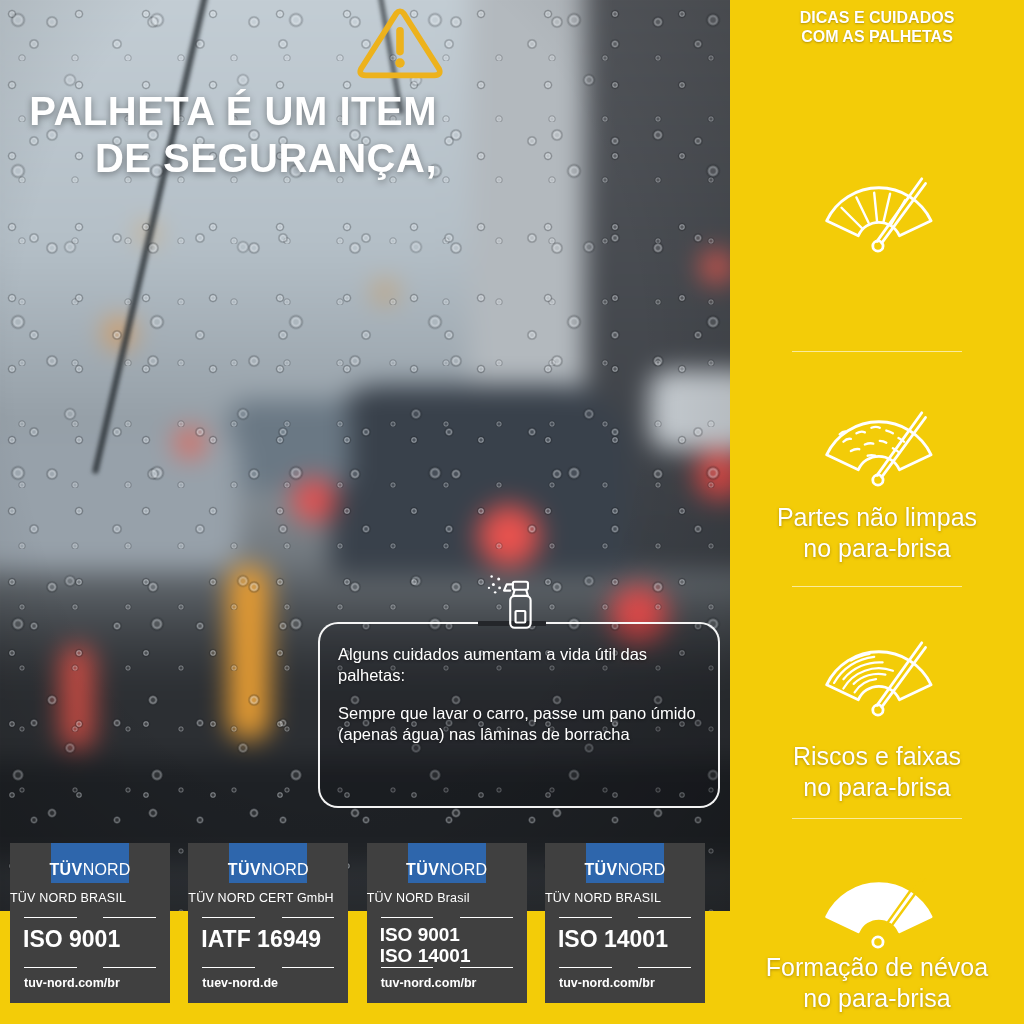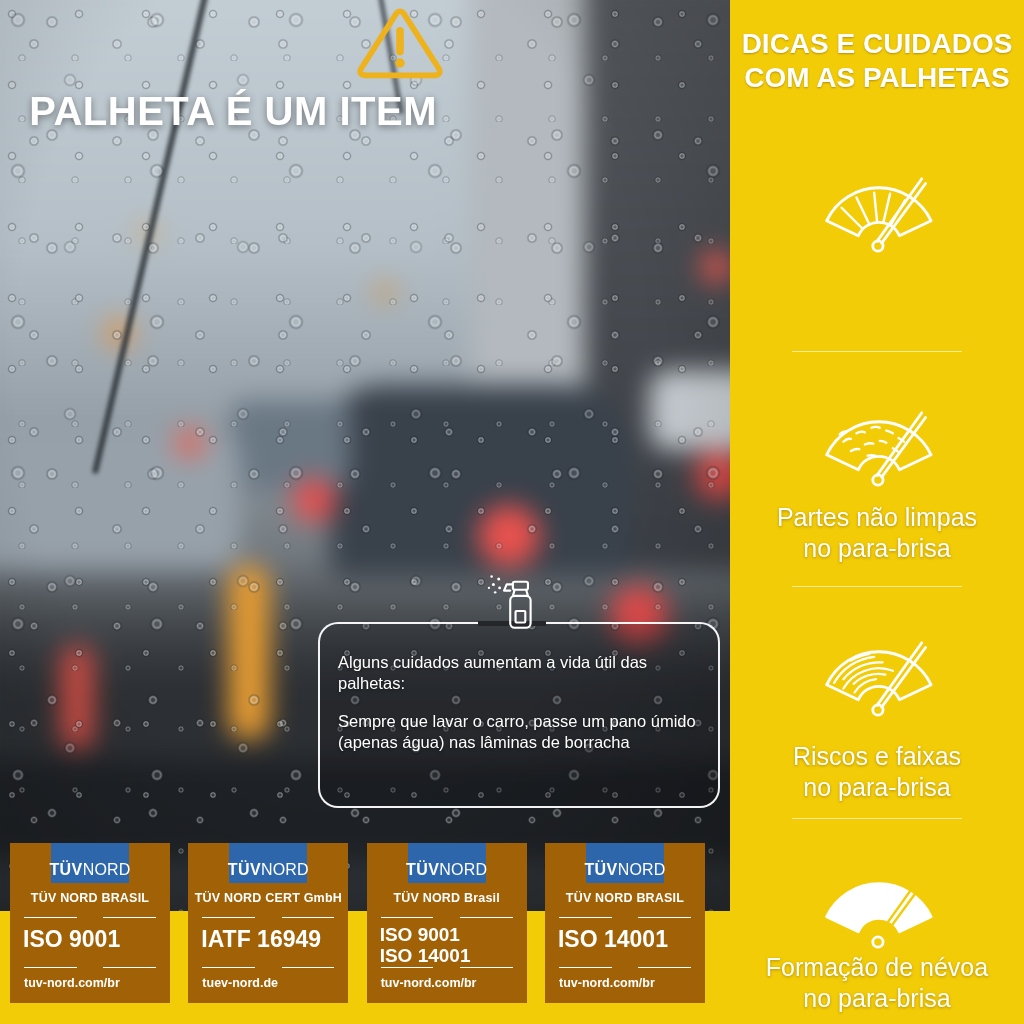--- a/index.html
+++ b/index.html
@@ -36,47 +36,47 @@
     font-weight:bold;font-size:40px;line-height:1.18;letter-spacing:.5px;
     text-shadow:0 2px 7px rgba(0,0,0,.4);}
   .band{position:absolute;left:7px;top:185px;width:433px;height:52px;background:#eeb92b;
     color:#151515;font-weight:bold;font-size:42px;letter-spacing:.5px;display:flex;
     align-items:center;justify-content:center;box-shadow:0 3px 7px rgba(0,0,0,.35);}
 
   
   .tips{position:absolute;left:318px;top:622px;width:402px;height:186px;border:2px solid rgba(255,255,255,.95);
     border-radius:20px;background:rgba(10,12,15,.18);color:#fff;box-sizing:border-box;
     padding:16px 18px 0 18px;font-size:16.5px;line-height:1.28;text-shadow:0 1px 3px rgba(0,0,0,.5);}
-  .tips p{margin:12px 0 17px 0;}
+  .tips p{margin:4px 0 17px 0;}
   .gapcover{position:absolute;left:158px;top:-3px;width:68px;height:5px;background:#24262a;}
   .spray{position:absolute;left:164px;top:-52px;width:56px;height:62px;}
 
   
   .sidebar{position:absolute;left:730px;top:0;width:294px;height:1024px;color:#fff;text-align:center;}
-  .sb-title{position:absolute;top:8px;width:100%;font-size:28px;font-weight:bold;line-height:1.2;
-    white-space:pre-line;text-shadow:0 1px 2px rgba(130,100,0,.55);margin-top:19px;}
+  .sb-title{position:absolute;top:8px;width:100%;font-size:16px;font-weight:bold;line-height:1.2;
+    white-space:pre-line;text-shadow:0 1px 2px rgba(130,100,0,.55);}
   .sb-sub{position:absolute;top:63px;width:100%;font-size:14.5px;line-height:1.3;white-space:pre-line;
     text-shadow:0 1px 2px rgba(130,100,0,.5);}
   .sb-icon{position:absolute;left:50%;transform:translateX(-50%);width:180px;height:112px;}
   .sb-label{position:absolute;width:100%;font-size:25px;line-height:1.25;white-space:pre-line;
     text-shadow:0 1px 3px rgba(130,100,0,.6);}
   .sb-div{position:absolute;left:62px;width:170px;border-top:1.5px solid rgba(255,255,255,.6);}
   .i1{top:148px}.l1{top:266px}.d1{top:351px}
   .i2{top:382px}.l2{top:502px}.d2{top:586px}
   .i3{top:612px}.l3{top:741px}.d3{top:818px}
   .i4{top:844px}.l4{top:952px}
 
   
   .badges{position:absolute;left:10px;top:843px;width:695px;display:flex;justify-content:space-between;}
-  .badge{position:relative;width:160px;height:160px;background:#a16207;color:#fff;}
+  .badge{position:relative;width:160px;height:160px;background:#404040;color:#fff;}
   .badge-tab{position:absolute;top:0;left:50%;transform:translateX(-50%);width:78px;height:40px;
     background:#2e66ac;display:flex;align-items:flex-end;justify-content:center;padding-bottom:4px;box-sizing:border-box;}
   .badge-logo{font-size:16px;letter-spacing:.2px;white-space:nowrap;}
   .badge-logo b{letter-spacing:.4px;}
-  .badge-org{position:absolute;top:48px;width:100%;text-align:center;font-size:12.5px;font-weight:bold;letter-spacing:.2px;}
+  .badge-org{position:absolute;top:48px;width:100%;text-align:left;font-size:12.5px;font-weight:normal;letter-spacing:.2px;}
   .badge-rule{position:absolute;left:14px;right:14px;display:flex;justify-content:space-between;}
   .badge-rule span{width:40%;border-top:1.5px solid #fff;}
   .r1{top:74px}.r2{top:124px}
   .badge-cert{position:absolute;left:13px;top:84px;font-size:23px;font-weight:bold;line-height:1.1;white-space:pre-line;}
   .cert-small{font-size:19px;top:82px;}
   .badge-url{position:absolute;left:14px;top:133px;font-size:12.5px;font-weight:bold;}
 
   svg{display:block;}
 </style>
 </head>
@@ -115,20 +115,21 @@
     <div class="warning">
       <svg viewBox="0 0 100 80" width="96" height="76">
         <path d="M46 8 Q50 3 54 8 L91 66 Q94 73 86 73 L14 73 Q6 73 9 66 Z" fill="none" stroke="#edb21c" stroke-width="6" stroke-linejoin="round"></path>
         <line x1="50" y1="26" x2="50" y2="48" stroke="#edb21c" stroke-width="8" stroke-linecap="round"></line>
         <circle cx="50" cy="60" r="5" fill="#edb21c"></circle>
       </svg>
     </div>
 
     <div class="title">
       <div>PALHETA É UM ITEM</div>
+      <div>DE SEGURANÇA,</div>
     </div>
 
     <div class="tips">
       <div class="gapcover"></div>
       <div class="spray">
         <svg viewBox="0 0 60 70" width="56" height="62" fill="none" stroke="#fff" stroke-width="2.4" stroke-linecap="round" stroke-linejoin="round">
           <rect x="28" y="27" width="23" height="36" rx="5"></rect>
           <rect x="31" y="11" width="17" height="9" rx="2"></rect>
           <path d="M33 20 l-2 7 M46 20 l2 7 M31 14 h-7 l-3 7 h7"></path>
           <rect x="34" y="44" width="11" height="13" rx="1"></rect>

